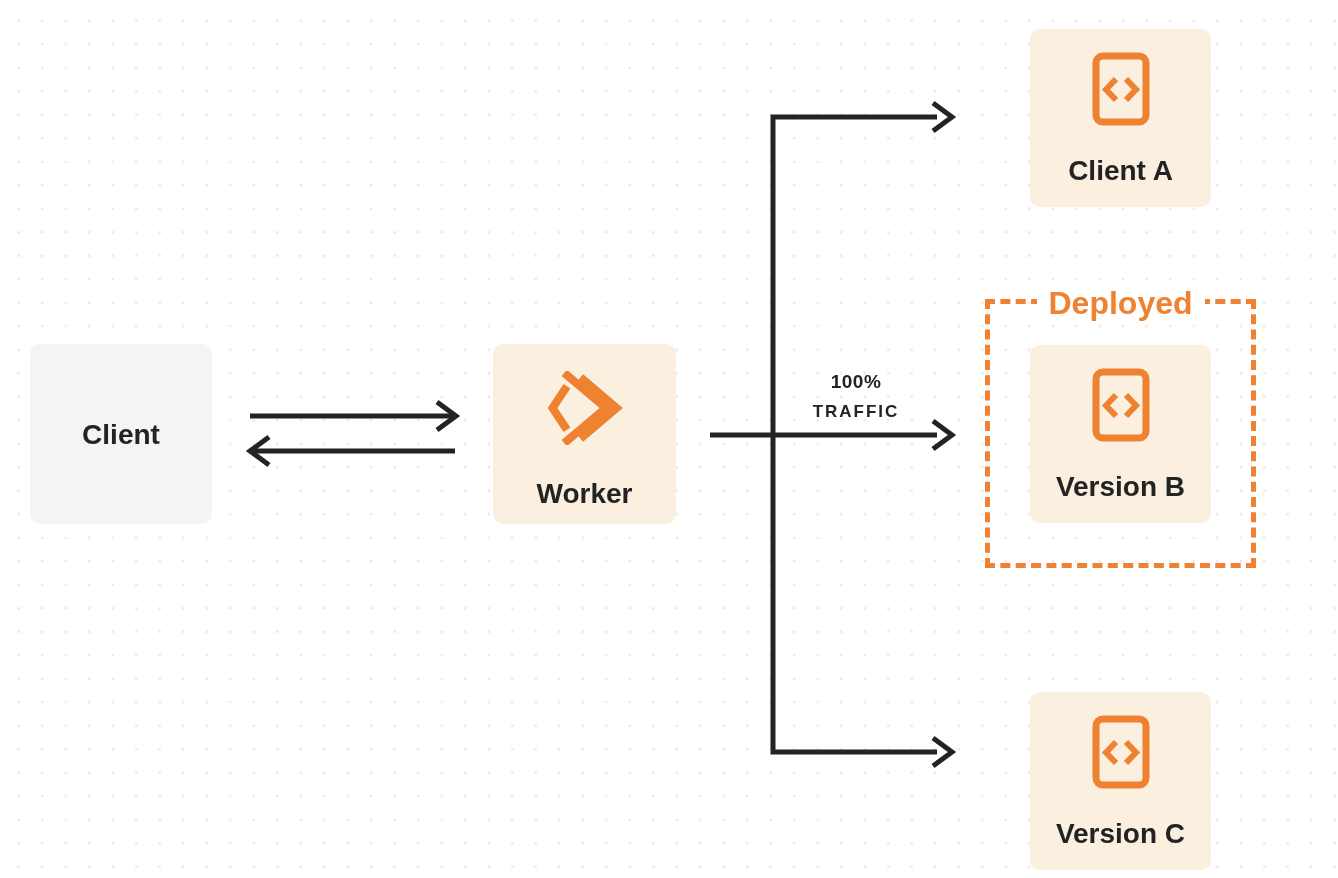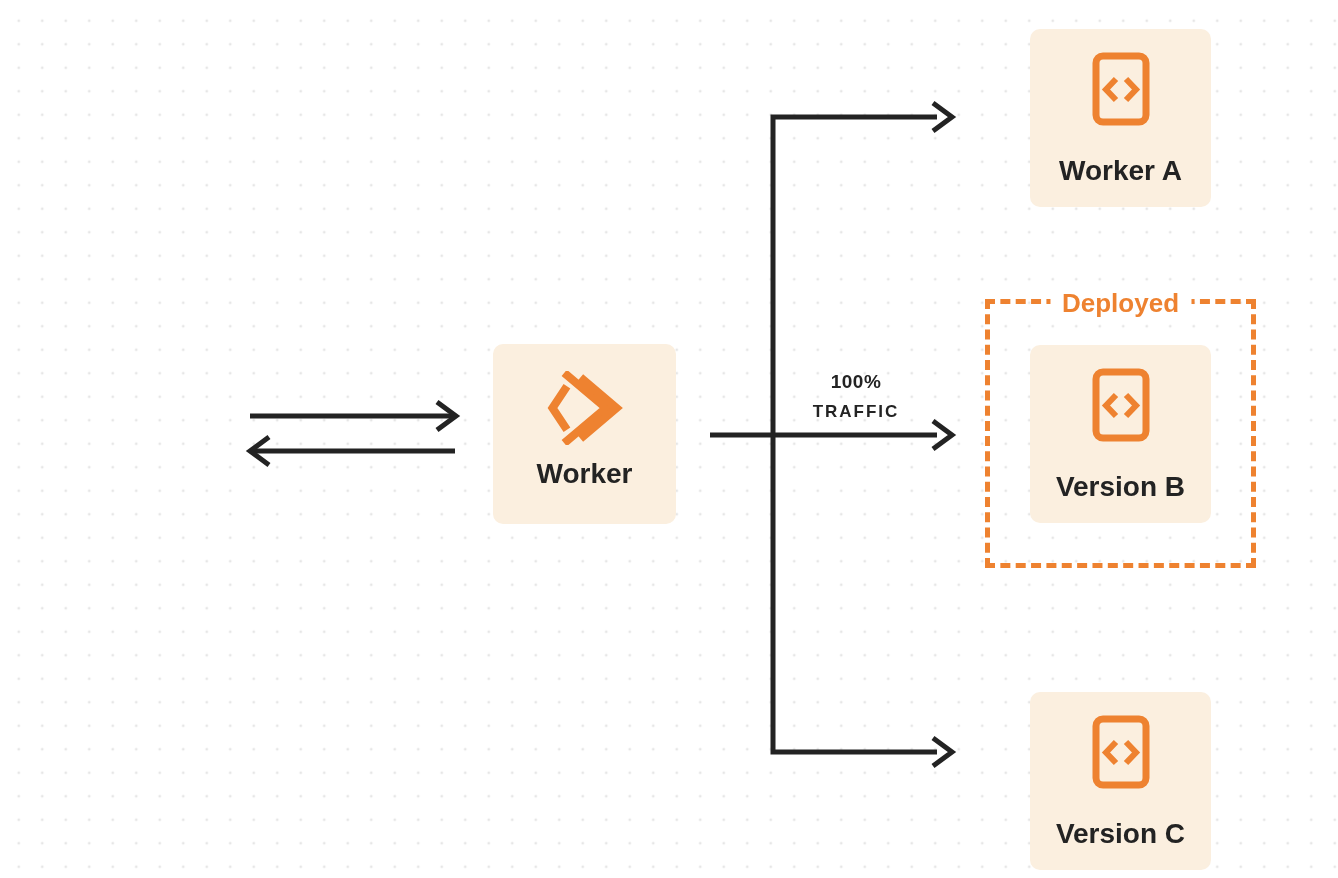--- a/index.html
+++ b/index.html
@@ -25,35 +25,35 @@
   .node{
     position:absolute;
     border-radius:10px;
     display:flex;flex-direction:column;align-items:center;
   }
   .node-label{
     font-size:28px;font-weight:700;color:var(--ink);line-height:33px;white-space:nowrap;
   }
   #client-node{left:30px;top:344px;width:182px;height:180px;background:var(--client-gray);justify-content:center;}
   #worker-node{left:493px;top:344px;width:183px;height:180px;background:var(--cream);padding-top:27px;}
-  #worker-node .node-label{margin-top:12px;}
+  #worker-node .node-label{margin-top:32px;}
   .version{left:1030px;width:181px;height:178px;background:var(--cream);padding-top:23px;}
   .version .node-label{margin-top:28px;}
   #version-a-node{top:29px;}
   #version-b-node{top:345px;}
   #version-c-node{top:660px;margin-top:32px;}
   .icon svg{display:block;}
   #deployed-box{
     position:absolute;left:985px;top:299px;width:271px;height:269px;
     border:5px dashed var(--orange);
   }
   #deployed-label{
     position:absolute;top:-18px;left:50%;transform:translateX(-50%);
     background:#ffffff;padding:0 12px;
-    font-size:26px;font-weight:700;color:var(--orange);line-height:34px;white-space:nowrap;
+    font-size:32px;font-weight:700;color:var(--orange);line-height:34px;white-space:nowrap;
   }
   #traffic-label{
     position:absolute;left:776px;top:368px;width:160px;
     text-align:center;color:var(--ink);font-weight:700;
   }
   #traffic-label .pct{font-size:19px;line-height:28px;letter-spacing:0.5px;}
   #traffic-label .word{font-size:17px;line-height:32px;letter-spacing:2px;}
 </style>
 </head>
 <body>
@@ -65,20 +65,23 @@
     <path d="M437 402 L456 416 L437 430"></path>
     <path d="M455 451 H254"></path>
     <path d="M269 437 L250 451 L269 465"></path>
     <path d="M710 435 H937"></path>
     <path d="M937 117 H773 V752 H937"></path>
     <path d="M933 103 L952 117 L933 131"></path>
     <path d="M933 421 L952 435 L933 449"></path>
     <path d="M933 738 L952 752 L933 766"></path>
   </svg>
 
+  <div class="node" id="client-node">
+    <span class="node-label">Client</span>
+  </div>
 
   <div class="node" id="worker-node">
     <span class="icon">
       <svg width="76" height="74" viewBox="0 0 84 82">
         <polyline points="22,17 6,41 22,65" fill="none" stroke="#EE8230" stroke-width="9"></polyline>
         <polyline points="19,2 65,41 19,80" fill="none" stroke="#EE8230" stroke-width="9"></polyline>
         <polyline points="37,7 77,41 37,75" fill="none" stroke="#EE8230" stroke-width="9"></polyline>
       </svg>
     </span>
     <span class="node-label">Worker</span>
@@ -90,21 +93,21 @@
   </div>
 
   <div class="node version" id="version-a-node">
     <span class="icon">
       <svg width="58" height="74" viewBox="0 0 58 74">
         <rect x="4" y="4" width="50" height="66" rx="7" fill="none" stroke="#EE8230" stroke-width="7"></rect>
         <path d="M24 27 L14 37.5 L24 48" fill="none" stroke="#EE8230" stroke-width="6"></path>
         <path d="M34 27 L44 37.5 L34 48" fill="none" stroke="#EE8230" stroke-width="6"></path>
       </svg>
     </span>
-    <span class="node-label">Worker A</span>
+    <span class="node-label">Client A</span>
   </div>
 
   <div id="deployed-box">
     <span id="deployed-label">Deployed</span>
   </div>
 
   <div class="node version" id="version-b-node">
     <span class="icon">
       <svg width="58" height="74" viewBox="0 0 58 74">
         <rect x="4" y="4" width="50" height="66" rx="7" fill="none" stroke="#EE8230" stroke-width="7"></rect>

